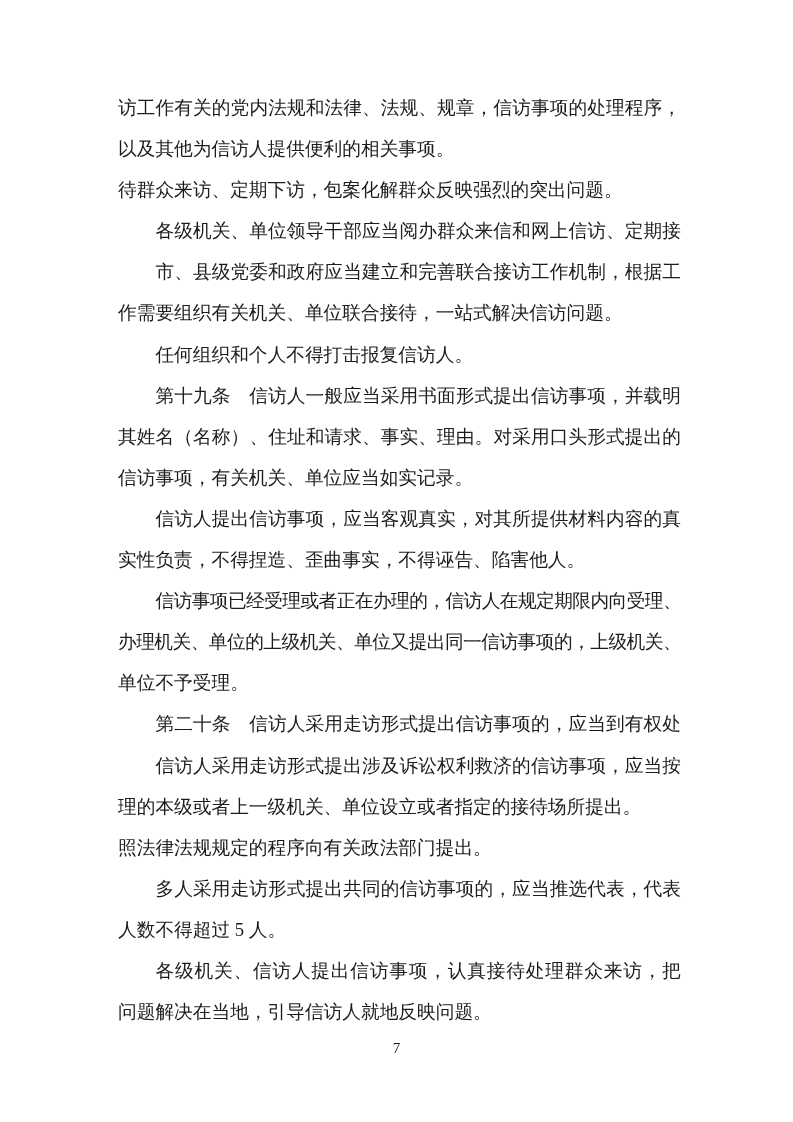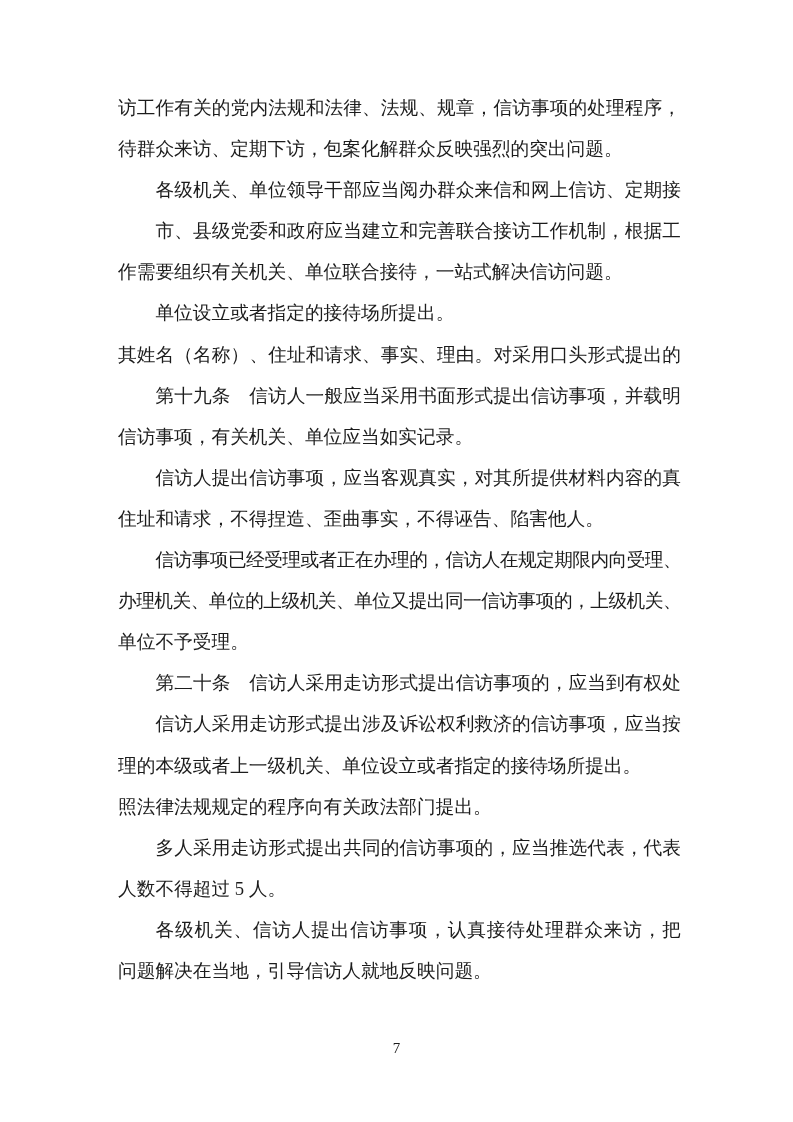--- a/index.html
+++ b/index.html
@@ -52,30 +52,31 @@
     color: #1c1c1c;
     font-family: "Liberation Serif", serif;
   }
 </style>
 </head>
 <body>
 
 <div class="page">
   <div class="content">
       <div class="line fill">访工作有关的党内法规和法律、法规、规章，信访事项的处理程序，</div>
+      <div class="line">以及其他为信访人提供便利的相关事项。</div>
       <div class="line">待群众来访、定期下访，包案化解群众反映强烈的突出问题。</div>
       <div class="line indent fill">各级机关、单位领导干部应当阅办群众来信和网上信访、定期接</div>
       <div class="line indent fill">市、县级党委和政府应当建立和完善联合接访工作机制，根据工</div>
       <div class="line">作需要组织有关机关、单位联合接待，一站式解决信访问题。</div>
-      <div class="line indent">单位设立或者指定的接待场所提出。</div>
+      <div class="line indent">任何组织和个人不得打击报复信访人。</div>
+      <div class="line indent fill">第十九条　信访人一般应当采用书面形式提出信访事项，并载明</div>
       <div class="line fill">其姓名（名称）、住址和请求、事实、理由。对采用口头形式提出的</div>
-      <div class="line indent fill">第十九条　信访人一般应当采用书面形式提出信访事项，并载明</div>
       <div class="line">信访事项，有关机关、单位应当如实记录。</div>
       <div class="line indent fill">信访人提出信访事项，应当客观真实，对其所提供材料内容的真</div>
-      <div class="line">住址和请求，不得捏造、歪曲事实，不得诬告、陷害他人。</div>
+      <div class="line">实性负责，不得捏造、歪曲事实，不得诬告、陷害他人。</div>
       <div class="line indent fill tight">信访事项已经受理或者正在办理的，信访人在规定期限内向受理、</div>
       <div class="line fill tight">办理机关、单位的上级机关、单位又提出同一信访事项的，上级机关、</div>
       <div class="line">单位不予受理。</div>
       <div class="line indent fill">第二十条　信访人采用走访形式提出信访事项的，应当到有权处</div>
       <div class="line indent fill">信访人采用走访形式提出涉及诉讼权利救济的信访事项，应当按</div>
       <div class="line">理的本级或者上一级机关、单位设立或者指定的接待场所提出。</div>
       <div class="line">照法律法规规定的程序向有关政法部门提出。</div>
       <div class="line indent fill">多人采用走访形式提出共同的信访事项的，应当推选代表，代表</div>
       <div class="line">人数不得超过 5 人。</div>
       <div class="line indent fill">各级机关、信访人提出信访事项，认真接待处理群众来访，把</div>

